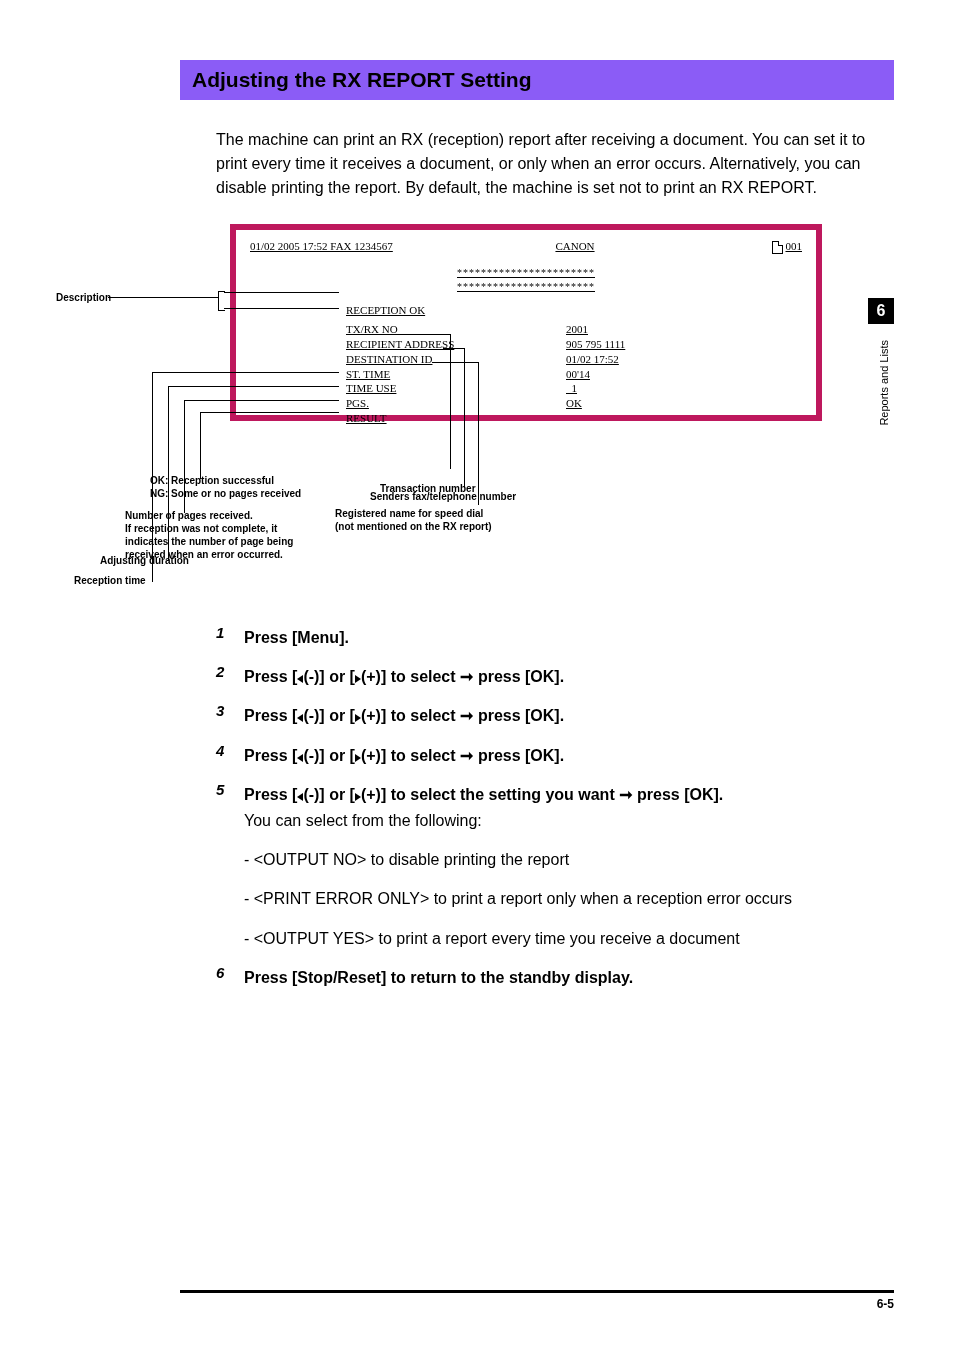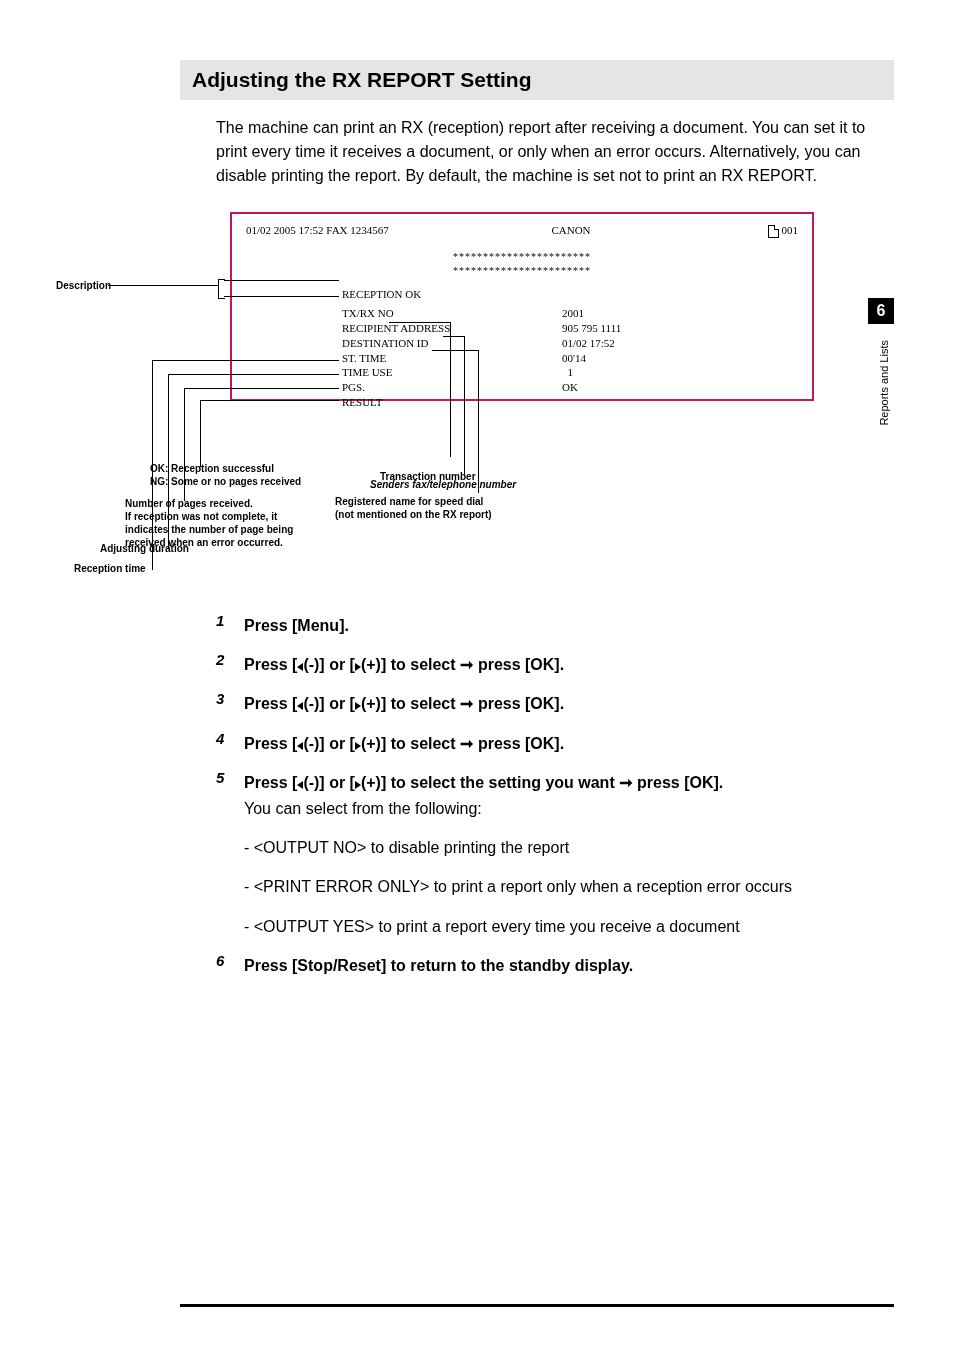--- a/index.html
+++ b/index.html
@@ -8,23 +8,23 @@
     font-family: Arial, Helvetica, sans-serif;
     background: #fff;
     color: #000;
     width: 954px;
   }
   .page {
     padding: 60px 60px 40px 180px;
     position: relative;
   }
   .title-bar {
-    background: #e5e5e5;
+    background: #8b5cf6;
     padding: 8px 12px;
-    margin-bottom: 16px;
+    margin-bottom: 28px;
   }
   .title-bar h1 {
     font-size: 21px;
     font-weight: bold;
     margin: 0;
   }
   .intro {
     font-size: 16px;
     line-height: 1.5;
     margin: 0 0 24px 36px;
@@ -37,23 +37,24 @@
     position: relative;
     width: 820px;
     height: 360px;
   }
   .report-box {
     position: absolute;
     top: 0;
     left: 190px;
     width: 580px;
     height: 185px;
-    border: 2px solid #be185d;
+    border: 6px solid #be185d;
     font-family: "Times New Roman", serif;
     font-size: 11px;
+    text-decoration: underline;
   }
   .report-header {
     display: flex;
     padding: 10px 14px 6px 14px;
   }
   .rh-left { width: 225px; }
   .rh-mid { width: 200px; text-align: center; }
   .rh-right { flex: 1; text-align: right; }
   .page-icon {
     display: inline-block;
@@ -286,21 +287,21 @@
       <div class="callout-line-h" style="top:188px; left:160px; width:139px;"></div>
       <div class="callout-text" style="top:250px; left:110px; white-space:pre-line;">OK: Reception successful
 NG: Some or no pages received</div>
 
       <div class="callout-line-h" style="top:110px; left:349px; width:61px;"></div>
       <div class="callout-line-v" style="top:110px; left:410px; height:135px;"></div>
       <div class="callout-text" style="top:258px; left:340px;">Transaction number</div>
 
       <div class="callout-line-h" style="top:124px; left:403px; width:21px;"></div>
       <div class="callout-line-v" style="top:124px; left:424px; height:140px;"></div>
-      <div class="callout-text" style="top:266px; left:330px;font-style:italic;">Senders fax/telephone number</div>
+      <div class="callout-text" style="top:266px; left:330px;">Senders fax/telephone number</div>
 
       <div class="callout-line-h" style="top:138px; left:392px; width:46px;"></div>
       <div class="callout-line-v" style="top:138px; left:438px; height:143px;"></div>
       <div class="callout-text" style="top:283px; left:295px; white-space:pre-line;">Registered name for speed dial
 (not mentioned on the RX report)</div>
 
     </div>
   </div>
 
   <div class="steps" id="steps-container">
@@ -330,14 +331,15 @@
         </div>
       </div>
 
 </div>
 
 <div class="side-tab">6</div>
 <div class="side-label">Reports and Lists</div>
 
 <div class="footer">
   <div class="footer-line"></div>
+  <div class="footer-num">6-5</div>
 </div>
 </div>
 
 </body></html>

